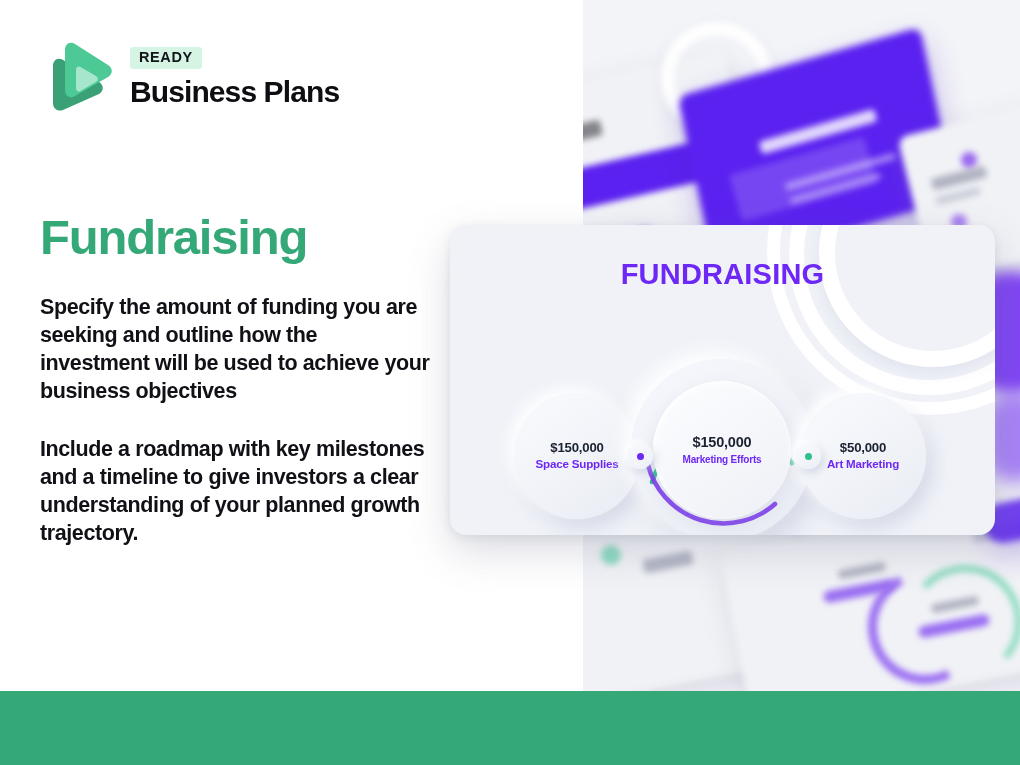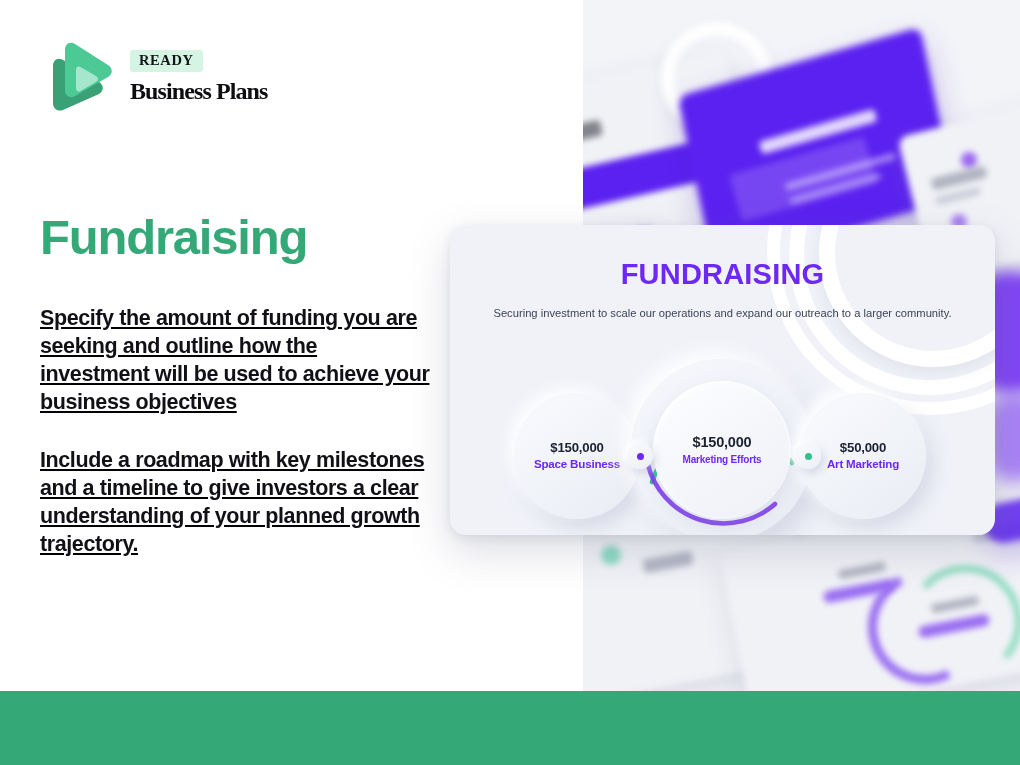--- a/index.html
+++ b/index.html
@@ -78,36 +78,36 @@
     display: flex;
     align-items: center;
     gap: 16px;
   }
   .logo-mark {
     width: 74px;
     height: 74px;
     position: relative;
     flex: none;
   }
-  .logo-text { display: block; font-family: Liberation Serif, serif; }
+  .logo-text { display: block; }
   .ready-badge {
     display: inline-block;
     background: #d5f4e4;
     color: #13141a;
     font-size: 14.5px;
     font-weight: 700;
     letter-spacing: 0.6px;
     padding: 3px 9px 4px 9px;
     border-radius: 3px;
     line-height: 1;
   }
   .brand-name {
     display: block;
     margin-top: 7px;
-    font-size: 24px;
+    font-size: 30px;
     font-weight: 800;
     letter-spacing: -0.9px;
     color: #0d0d12;
     line-height: 1.05;
   }
 
   
   .headline {
     position: absolute;
     left: 40px;
@@ -115,23 +115,22 @@
     font-size: 49px;
     font-weight: 800;
     letter-spacing: -1.2px;
     color: #35a877;
     line-height: 1.05;
     margin: 0;
   }
   .body-copy {
     position: absolute;
     left: 40px;
-    top: 305px;
+    top: 294px;
     width: 390px;
-    text-decoration: underline;
   }
   .body-copy p {
     margin: 0 0 30px 0;
     font-size: 21.5px;
     font-weight: 700;
     line-height: 1.30;
     letter-spacing: -0.4px;
     color: #101016;
   }
   .body-copy p:last-child { margin-bottom: 0; }
@@ -365,27 +364,26 @@
 
   <div class="slide-card">
 
     <div class="card-rings">
       <div class="r ring-c"></div>
       <div class="r ring-b"></div>
       <div class="r ring-a"></div>
     </div>
 
     <h2 class="card-title">FUNDRAISING</h2>
-    <p class="card-sub">Securing investment to scale our operations and expand our outreach to a larger community.</p>
 
     <div class="circles">
 
       <div class="neu-circle side-circle side-left">
         <span class="amount">$150,000</span>
-        <span class="caption">Space Business</span>
+        <span class="caption">Space Supplies</span>
       </div>
 
       <div class="center-wrap">
         <div class="center-outer"></div>
         <svg class="arc-svg" viewBox="0 0 198 198" aria-hidden="true">
           <path d="M 29 131 A 78 78 0 0 1 169 112" fill="none" stroke="#2fc08b" stroke-width="4.6" stroke-linecap="round"></path>
           <path d="M 25 114 A 78 78 0 0 0 152 153" fill="none" stroke="#7c3aed" stroke-width="4.6" stroke-linecap="round" opacity="0.92"></path>
         </svg>
         <div class="center-inner">
           <span class="amount">$150,000</span>

